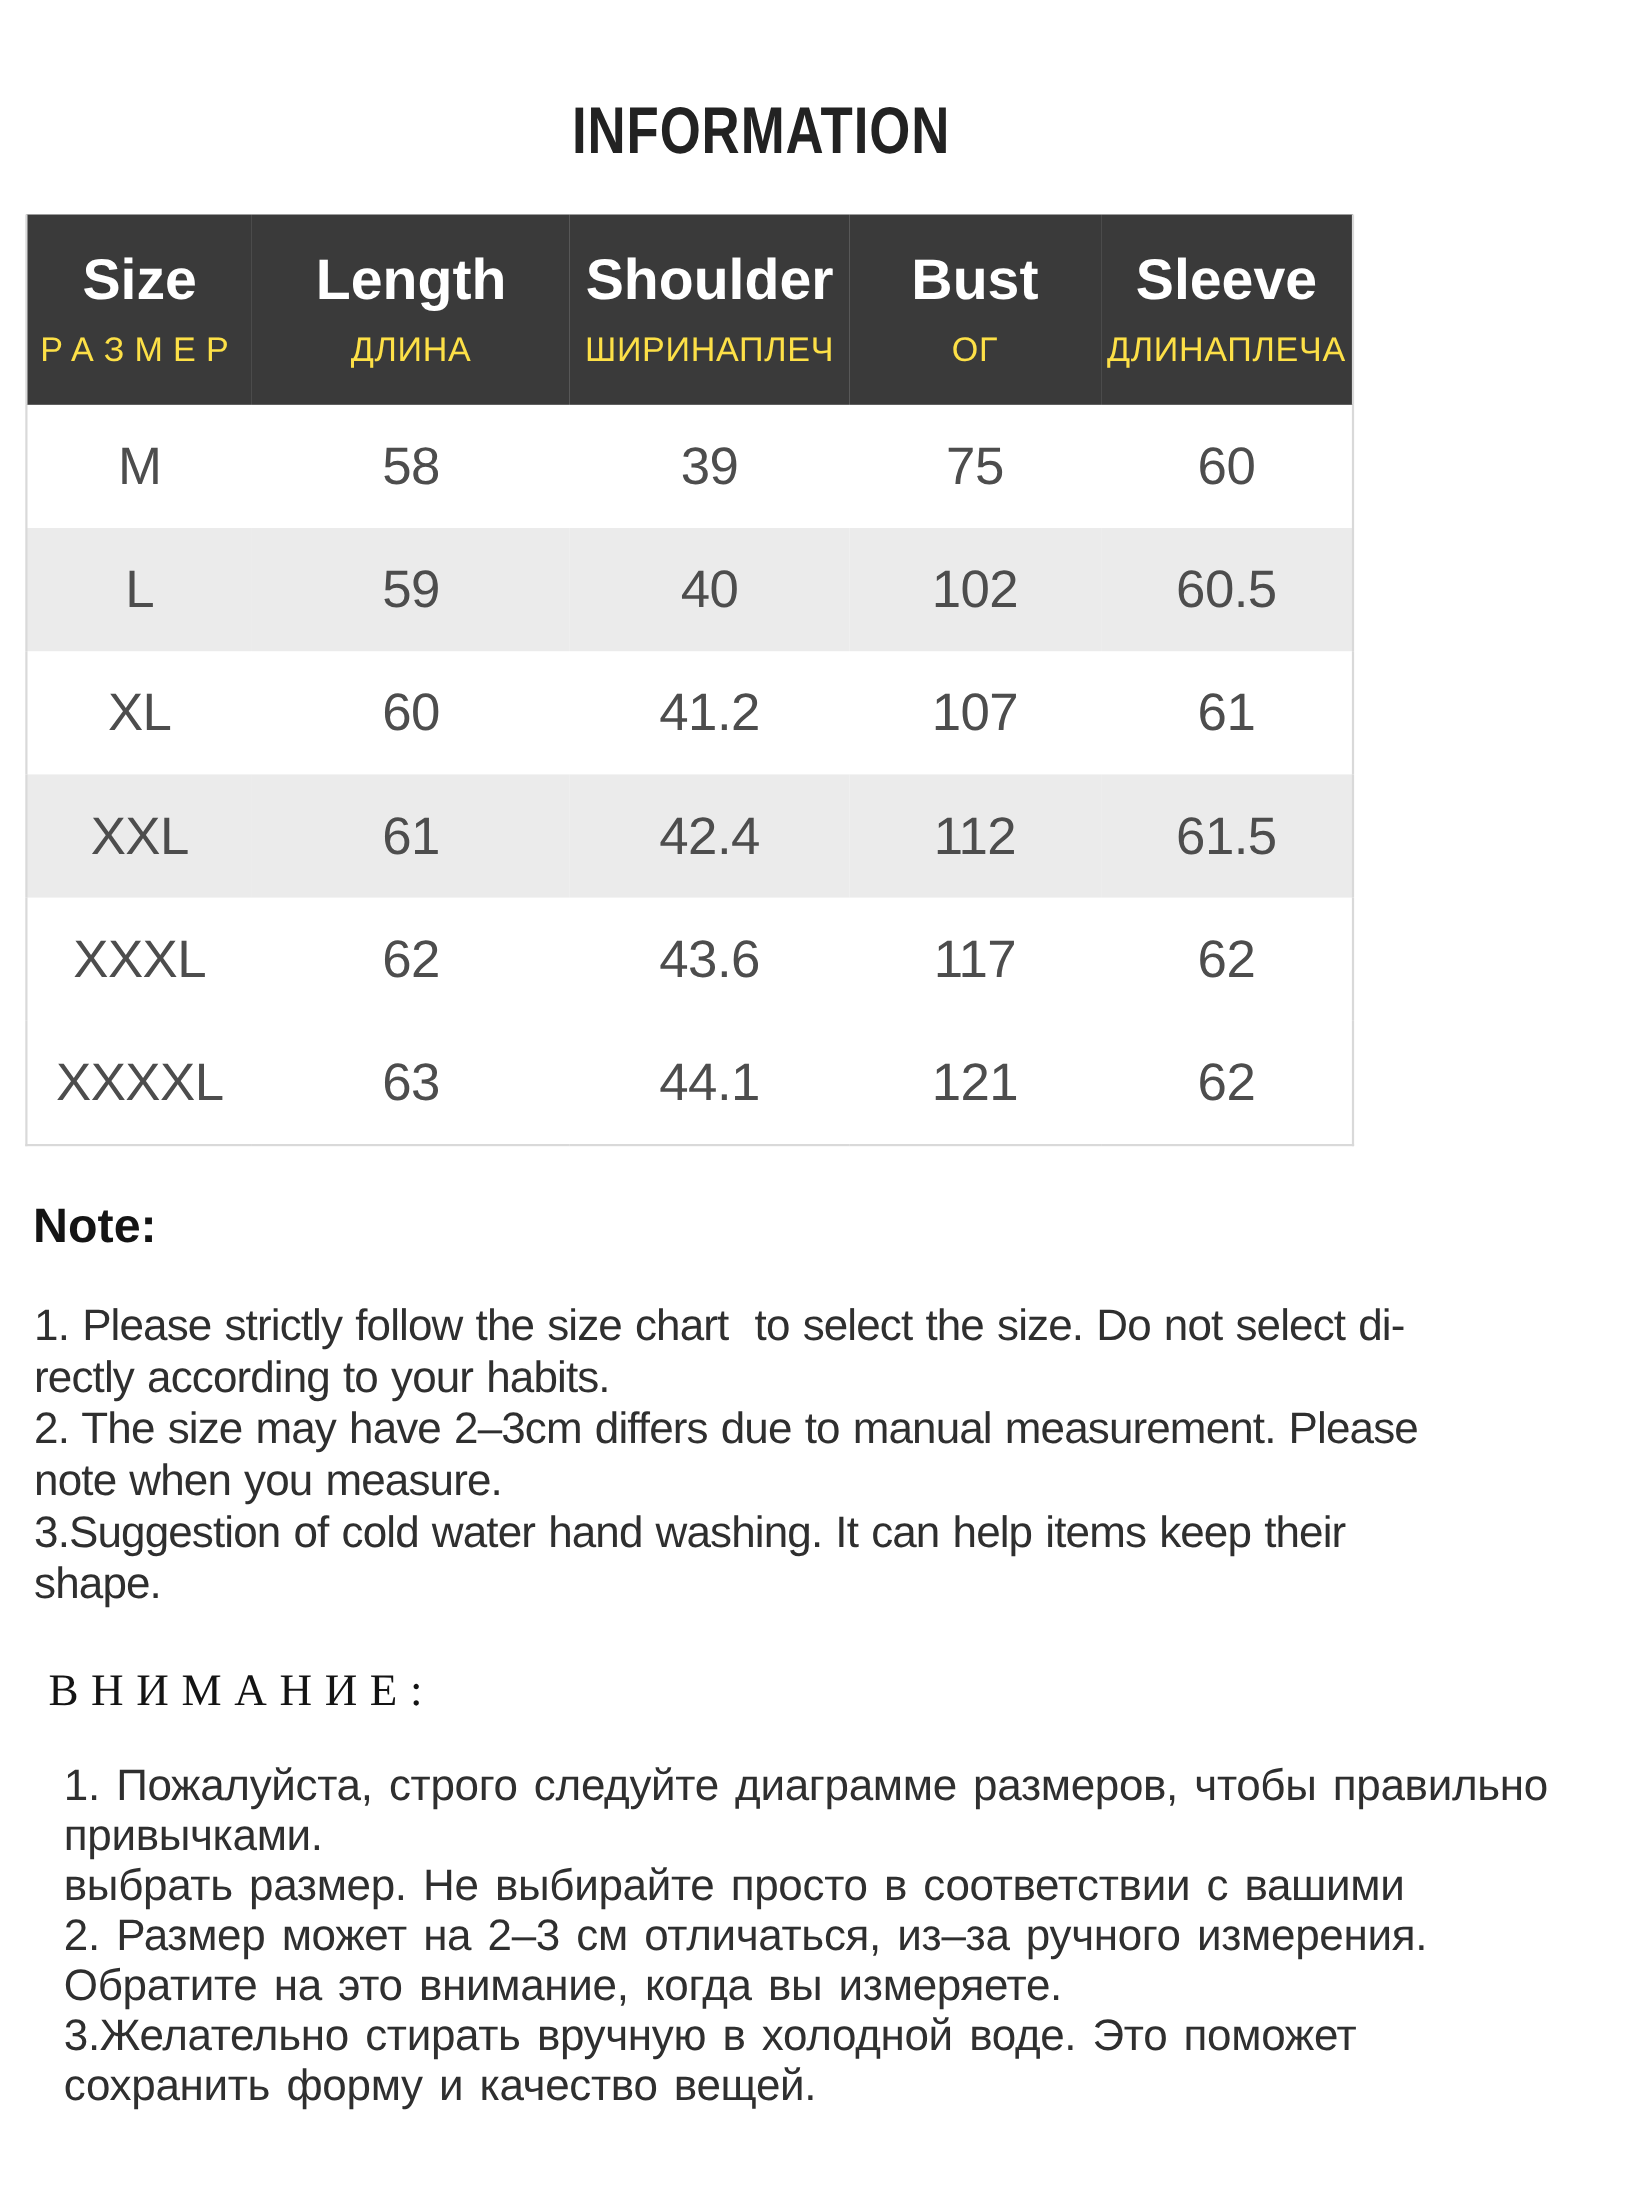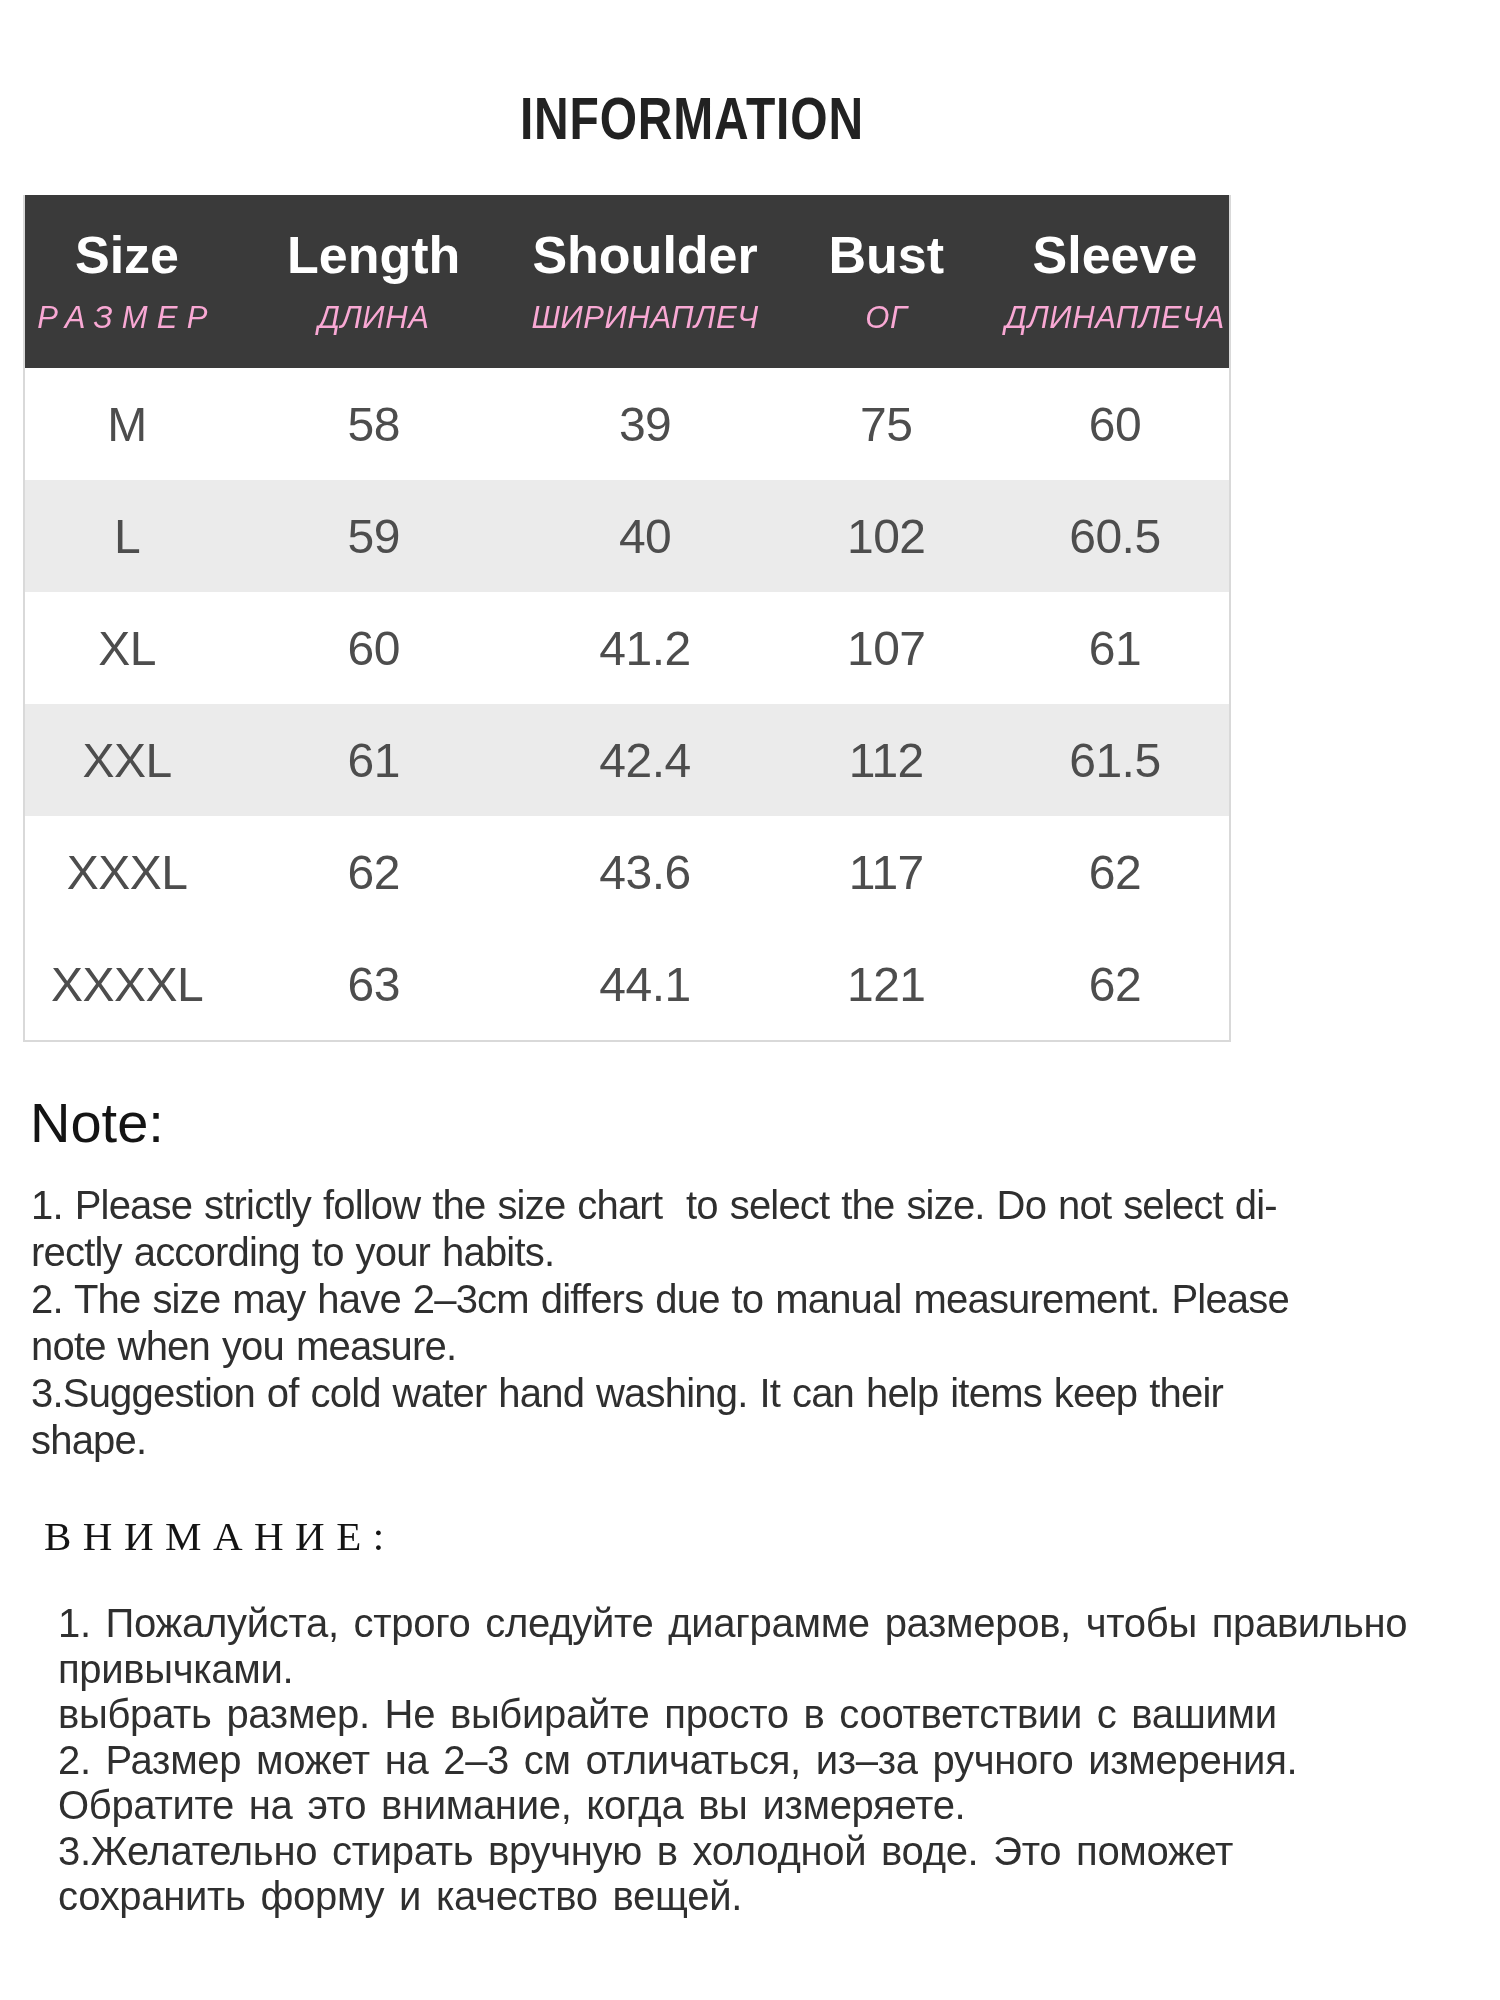--- a/index.html
+++ b/index.html
@@ -17,31 +17,31 @@
   .size-table{
     position:absolute;left:23px;top:195px;width:1208px;
     border-collapse:collapse;table-layout:fixed;
     border-left:2px solid #d9d9d9;border-right:2px solid #d9d9d9;border-bottom:2px solid #d9d9d9;
   }
   .size-table thead th{
     background:#3a3a3a;height:173px;vertical-align:middle;padding:0;
     font-weight:400;
   }
   .h-en{display:block;color:#ffffff;font-size:52px;font-weight:700;line-height:64px;}
-  .h-ru{display:block;color:#f9a8d4;font-size:31px;font-weight:400;line-height:46px;margin-top:8px;letter-spacing:0.02em;font-style:italic;}
+  .h-ru{display:block;color:#fde047;font-size:31px;font-weight:400;line-height:46px;margin-top:8px;letter-spacing:0.02em;}
   .ru-spaced{letter-spacing:0.30em;}
   .size-table td{
     height:110px;text-align:center;vertical-align:middle;
     font-size:48px;color:#4d4d4d;font-weight:400;letter-spacing:-0.5px;
   }
   tr.alt td{background:#ebebeb;}
   
   .note-heading{
     position:absolute;left:30px;top:1090px;
-    font-size:56px;color:#141414;font-weight:400;
+    font-size:44px;color:#141414;font-weight:700;
   }
   .en-para{position:absolute;left:31px;top:1182px;width:1430px;}
   .en-para .line{
     font-size:40px;line-height:47px;color:#2f2f2f;letter-spacing:-0.8px;
     word-spacing:0.04em;white-space:pre;
   }
   
   .attention-heading{
     position:absolute;left:44px;top:1512px;
     font-size:41px;color:#141414;font-weight:400;letter-spacing:0.28em;font-family:Liberation Serif, serif;

